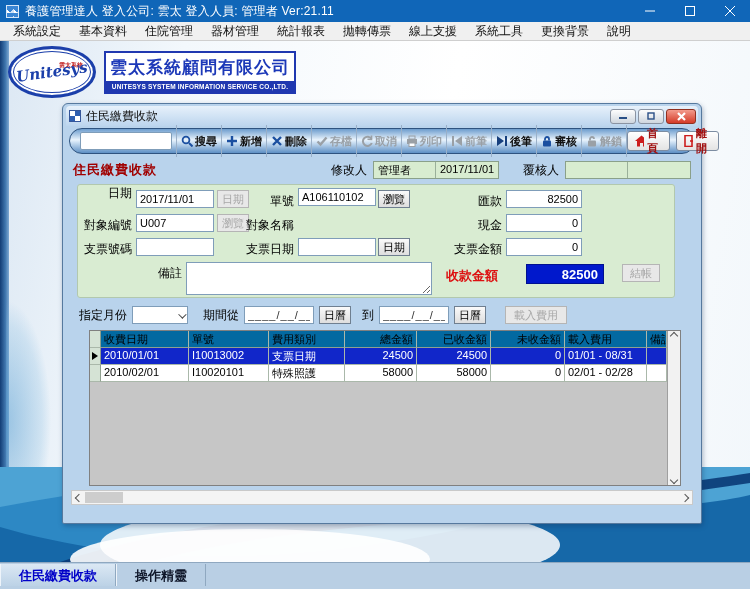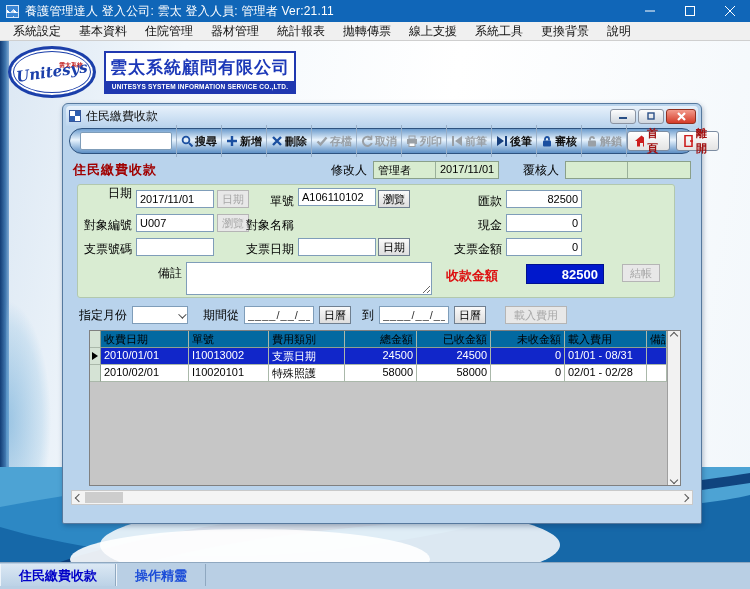--- a/index.html
+++ b/index.html
@@ -139,21 +139,21 @@
     border:1px solid #c9c9c9; display:flex; align-items:center; }
   .h-thumb { width:38px; height:11px; background:#cdcdcd; margin-left:3px; }
   .hscroll .chev-left{ margin-left:4px; } .hscroll .chev-right{ margin-left:auto; margin-right:4px; }
 
   
   .taskbar { position:absolute; left:0; top:562px; width:750px; height:27px; background:#b9cfe4;
     border-top:1px solid #8fa8c0; display:flex; align-items:flex-start; }
   .task-tab { height:22px; margin-top:1px; padding:3px 18px 0; font-size:13px; font-weight:bold;
     border-right:1px solid #8fa8c0; border-left:1px solid #eef4fa; }
   .task-tab.active { color:#0000c8; background:linear-gradient(#dbe8f4,#bcd2e6); }
-  .task-tab.plain { color:#1d4ed8; }
+  .task-tab.plain { color:#0f172a; }
 </style>
 </head>
 <body>
 
 <div class="screen">
 
   <div class="titlebar">
     <span class="app-icon"></span>
     <span class="win-title">養護管理達人 登入公司: 雲太 登入人員: 管理者 Ver:21.11</span>
     <div class="win-controls">

